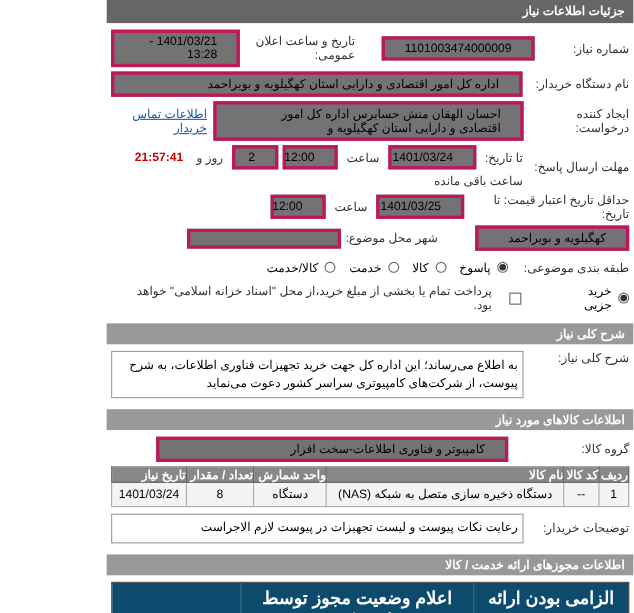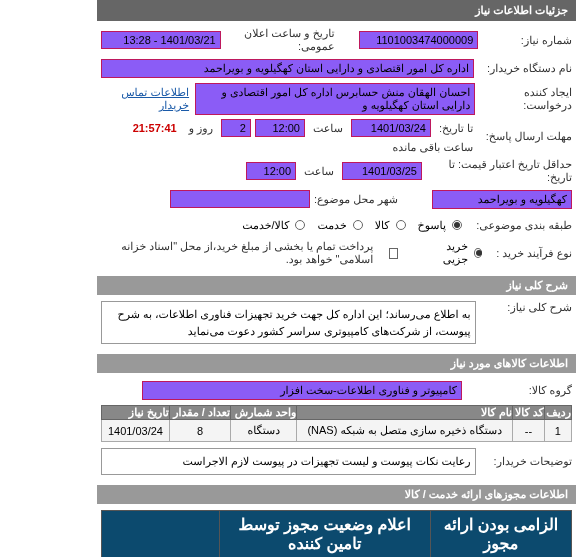--- a/index.html
+++ b/index.html
@@ -2,21 +2,21 @@
 <html dir="rtl" lang="fa"><head>
 <meta charset="utf-8">
 <style>
 * { box-sizing: border-box; margin: 0; padding: 0; }
 body { font-family: Tahoma, Arial, sans-serif; font-size: 11px; background: #fff; direction: rtl; }
 .container { width: 479px; background: #fff; }
 .section-header { background: #666; color: #fff; padding: 4px 8px; font-size: 11px; font-weight: bold; }
 .form-area { padding: 6px 4px; }
 .row { display: flex; align-items: center; margin-bottom: 4px; min-height: 22px; }
 .label { width: 110px; text-align: right; padding-left: 6px; font-size: 11px; color: #333; }
-.field { background: #8b5cf6; border: 1px solid #be185d; padding: 2px 4px; font-size: 11px; min-height: 18px; display: inline-block; }
+.field { background: #737373; border: 3px solid #be185d; padding: 2px 18px; font-size: 11px; min-height: 18px; display: inline-block; }
 .field-w1 { width: 140px; }
 .field-w2 { width: 320px; }
 .field-w3 { width: 420px; }
 .field-sm { width: 80px; }
 .field-xs { width: 50px; }
 .link { color: #1a5aa8; text-decoration: underline; cursor: pointer; margin-right: 6px; }
 .radio-group { display: flex; gap: 12px; align-items: center; }
 .radio-item { display: flex; align-items: center; gap: 6px; }
 .radio-dot { width: 10px; height: 10px; border: 1px solid #666; border-radius: 50%; display: inline-block; position: relative; }
 .radio-dot.on::after { content: ''; width: 6px; height: 6px; background: #333; border-radius: 50%; position: absolute; top: 1px; left: 1px; }
@@ -106,21 +106,20 @@
           <span>خدمت</span>
         </div>
         <div class="radio-item">
           <span class="radio-dot"></span>
           <span>کالا/خدمت</span>
         </div>
       </div>
     </div>
 
     <div class="row">
-      <div class="label">نوع فرآیند خرید :</div>
       <div class="radio-group">
         <div class="radio-item">
           <span class="radio-dot on"></span>
           <span>خرید جزیی</span>
         </div>
         <span style="margin-right:20px" class="checkbox"></span>
         <span class="gap-label">پرداخت تمام یا بخشی از مبلغ خرید،از محل "اسناد خزانه اسلامی" خواهد بود.</span>
       </div>
     </div>
   </div>

